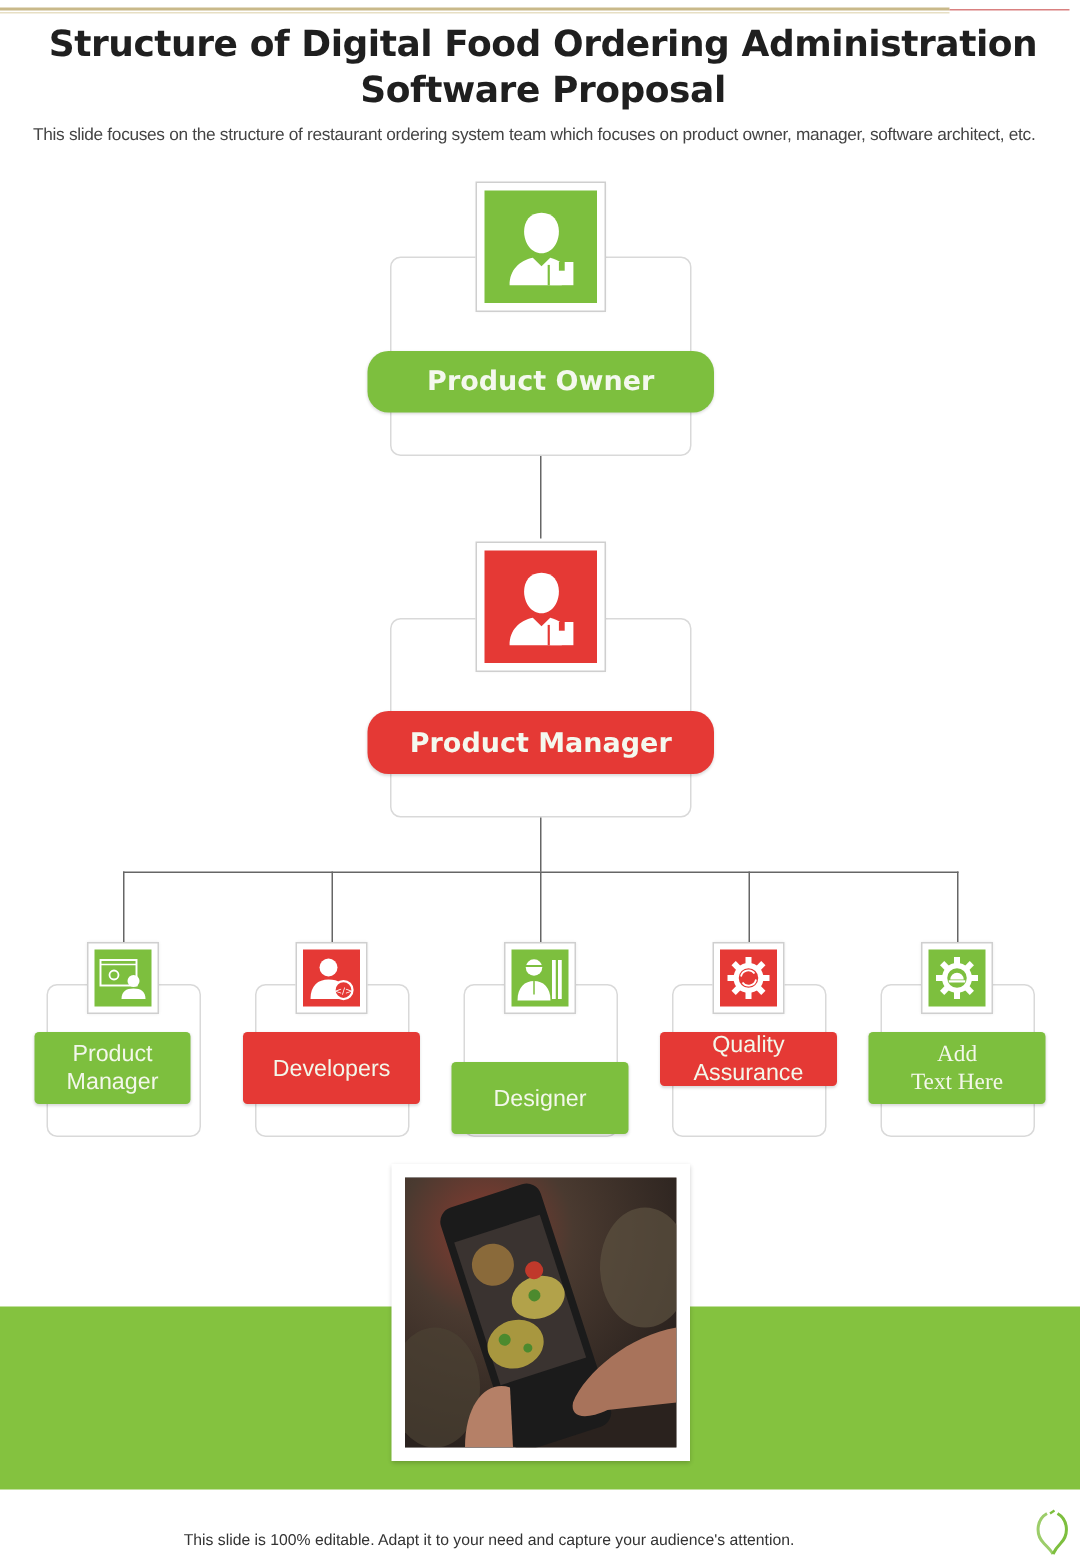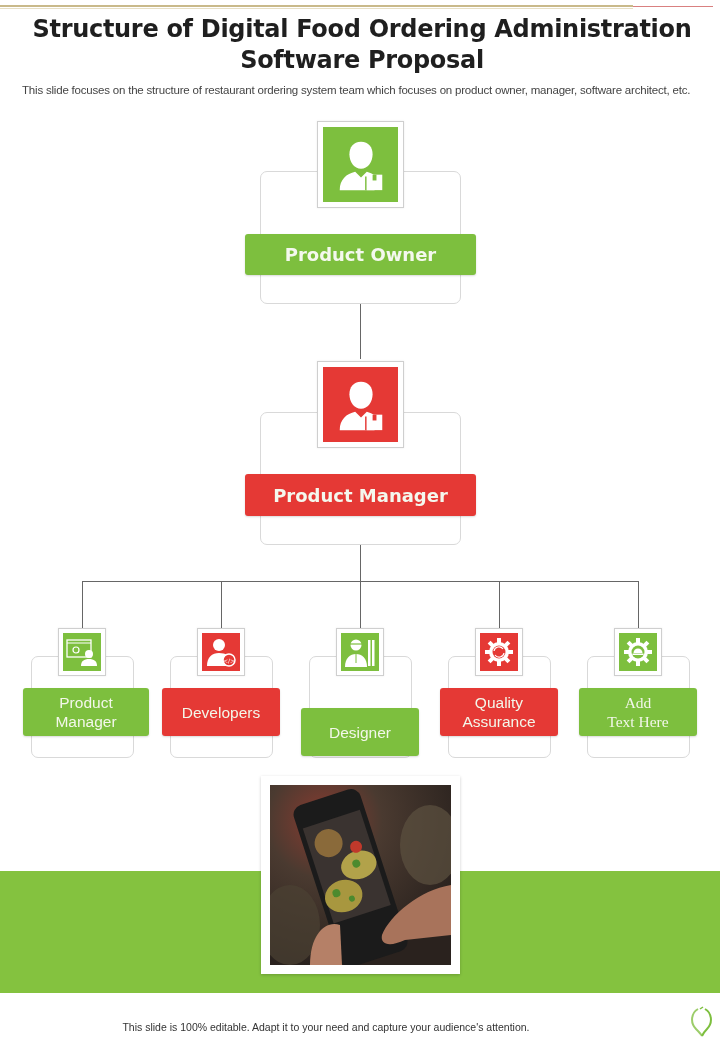--- a/index.html
+++ b/index.html
@@ -43,21 +43,21 @@
   .tile-inner { width: 100%; height: 100%; display: flex; align-items: center; justify-content: center; }
   .green { background: #7dbf3e; }
   .red { background: #e53935; }
 
   .label-btn {
     box-sizing: border-box; border-radius: 3px; color: #fff;
     display: flex; align-items: center; justify-content: center; text-align: center;
     box-shadow: 0 1px 2px rgba(0,0,0,0.15);
   }
   .label-big {
-    font-family: "DejaVu Sans", sans-serif; font-weight: bold; font-size: 18px; color: #f4f8ee;
+    font-family: "DejaVu Sans", sans-serif; font-weight: bold; font-size: 18px; color: #f4f8ee; border-radius: 14px;
   }
   .label-small {
     font-size: 15.5px; line-height: 19px; color: #f3f7ea; white-space: pre-line;
   }
 
   .vline { width: 1px; background: #666; }
   .hline { height: 1px; background: #666; }
 
   .band { left: 0; top: 871px; width: 720px; height: 122px; background: #84c23f; }
   .photo-frame {
@@ -127,21 +127,21 @@
   <div class="tile-inner green">
     <svg width="34" height="30" viewBox="0 0 34 30">
       <rect x="2" y="3" width="24" height="17" fill="none" stroke="#fff" stroke-width="1.3"></rect>
       <line x1="2" y1="6" x2="26" y2="6" stroke="#fff" stroke-width="1"></line>
       <circle cx="11" cy="13" r="3" fill="none" stroke="#fff" stroke-width="1.2"></circle>
       <circle cx="24" cy="17" r="4" fill="#fff"></circle>
       <path d="M16 29c0-5 3-7 8-7s8 2 8 7z" fill="#fff"></path>
     </svg>
   </div>
 </div>
-<div class="abs label-btn green label-small" style="left:23px; top:688px; width:126px; height:48px;">Product
+<div class="abs label-btn green label-small" style="left:23px; top:688px; width:104px; height:48px;">Product
 Manager</div>
 
 <div class="abs card" style="left:170px; top:656px; width:103px; height:102px;"></div>
 <div class="abs tile" style="left:197px; top:628px; width:48px; height:48px; padding:4px;">
   <div class="tile-inner red">
     <svg width="34" height="32" viewBox="0 0 34 32">
       <circle cx="15" cy="9" r="6" fill="#fff"></circle>
       <path d="M3 30c0-9 5-13 12-13s10 3 11 6v7z" fill="#fff"></path>
       <circle cx="25" cy="24" r="6" fill="#e53935" stroke="#fff" stroke-width="1.5"></circle>
       <text x="25" y="26.5" font-size="6" fill="#fff" text-anchor="middle" font-family="DejaVu Sans, sans-serif">&lt;/&gt;</text>
@@ -179,21 +179,21 @@
         <rect x="14" y="24" width="4" height="6" transform="rotate(45 16 16)"></rect>
         <rect x="2" y="14" width="6" height="4" transform="rotate(45 16 16)"></rect>
         <rect x="24" y="14" width="6" height="4" transform="rotate(45 16 16)"></rect>
       </g>
       <circle cx="16" cy="16" r="6.5" fill="#e53935"></circle>
       <path d="M11 15a5 5 0 0 1 9-2" fill="none" stroke="#fff" stroke-width="1.2"></path>
       <path d="M21 17a5 5 0 0 1-9 2" fill="none" stroke="#fff" stroke-width="1.2"></path>
     </svg>
   </div>
 </div>
-<div class="abs label-btn red label-small" style="left:440px; top:688px; width:118px; height:48px;">Quality
+<div class="abs label-btn red label-small" style="left:440px; top:688px; width:118px; height:36px;">Quality
 Assurance</div>
 
 <div class="abs card" style="left:587px; top:656px; width:103px; height:102px;"></div>
 <div class="abs tile" style="left:614px; top:628px; width:48px; height:48px; padding:4px;">
   <div class="tile-inner green">
     <svg width="32" height="32" viewBox="0 0 32 32">
       <g fill="#fff">
         <circle cx="16" cy="16" r="10"></circle>
         <rect x="14" y="2" width="4" height="6"></rect>
         <rect x="14" y="24" width="4" height="6"></rect>

